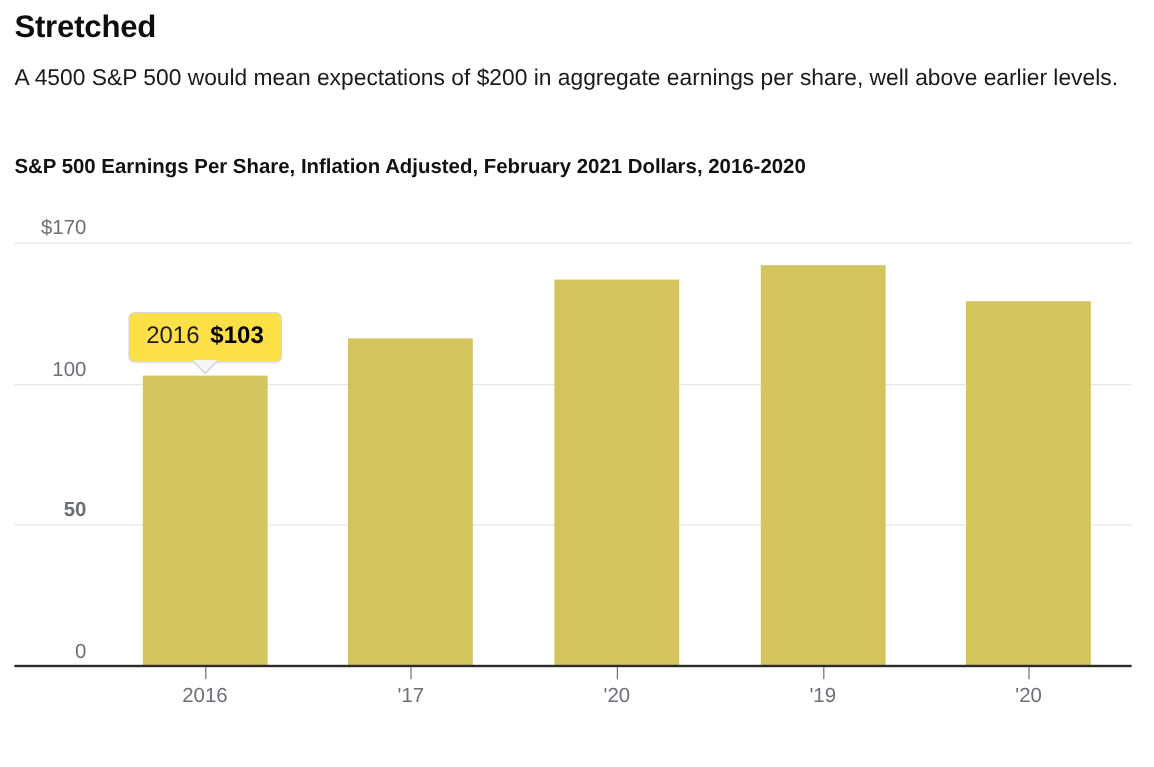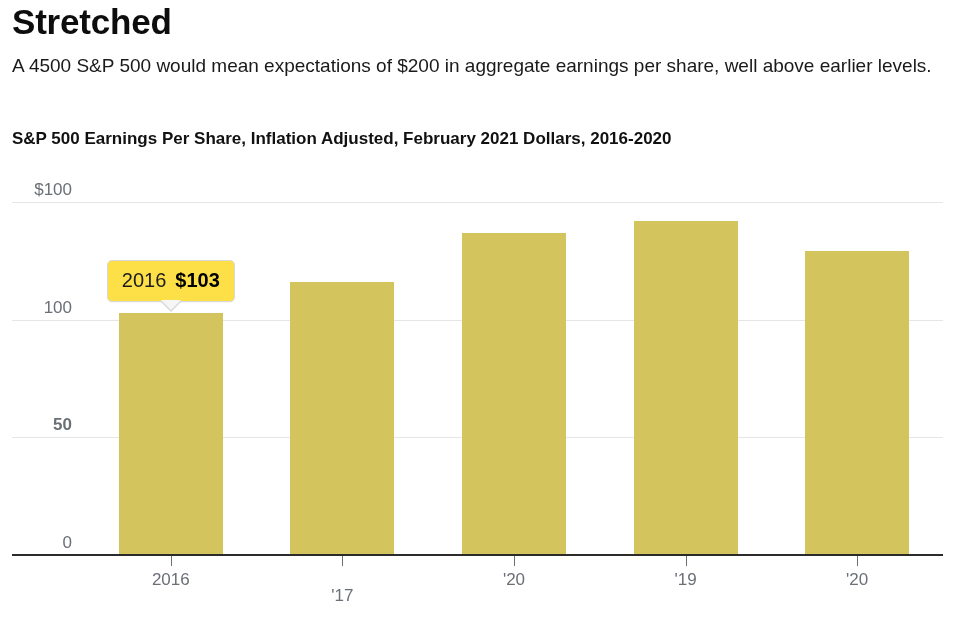--- a/index.html
+++ b/index.html
@@ -22,21 +22,21 @@
     left: 0; top: 0;
     width: 962px;
     height: 639px;
   }
 
   
   .headline {
     position: absolute;
     left: 12px;
     top: 6px;
-    font-size: 35px;
+    font-size: 26px;
     font-weight: bold;
     letter-spacing: -0.2px;
     color: #0d0d0d;
     line-height: 32px;
   }
   .deck {
     position: absolute;
     left: 12px;
     top: 52px;
     width: 930px;
@@ -178,38 +178,38 @@
   <div class="deck">A 4500 S&amp;P 500 would mean expectations of $200 in aggregate earnings per share, well above earlier levels.</div>
   <div class="chart-title">S&amp;P 500 Earnings Per Share, Inflation Adjusted, February 2021 Dollars, 2016-2020</div>
 
   <div class="chart" id="chart-area">
     <div id="gridlines">
         <div class="gridline" style="top: 202px;"></div>
         <div class="gridline" style="top: 319.667px;"></div>
         <div class="gridline" style="top: 437.333px;"></div>
       </div>
     <div id="ylabels">
-        <div class="ytick-label" style="top: 181px;">$100</div>
+        <div class="ytick-label" style="top: 181px;">$170</div>
         <div class="ytick-label" style="top: 298.667px;">100</div>
         <div class="ytick-label" style="top: 416.333px; font-weight: bold;">50</div>
         <div class="ytick-label" style="top: 534px;">0</div>
       </div>
     <div id="bars">
         <div class="bar" title="2016 103" style="left: 118.8px; top: 312.607px; width: 104px; height: 242.393px; background: rgb(211, 196, 94);"></div>
         <div class="bar" title="'17 116" style="left: 290.4px; top: 282.013px; width: 104px; height: 272.987px; background: rgb(211, 196, 94);"></div>
         <div class="bar" title="'18 137" style="left: 462px; top: 232.593px; width: 104px; height: 322.407px; background: rgb(211, 196, 94);"></div>
         <div class="bar" title="'19 142" style="left: 633.6px; top: 220.827px; width: 104px; height: 334.173px; background: rgb(211, 196, 94);"></div>
         <div class="bar" title="'20 129" style="left: 805.2px; top: 251.42px; width: 104px; height: 303.58px; background: rgb(211, 196, 94);"></div>
       </div>
     <div class="axis-baseline"></div>
     <div id="xticks">
         <div class="xtick-mark" style="left: 170.8px;"></div>
         <div class="xtick-label" style="left: 170.8px;">2016</div>
         <div class="xtick-mark" style="left: 342.4px;"></div>
-        <div class="xtick-label" style="left: 342.4px; margin-top: 16px;">'17</div>
+        <div class="xtick-label" style="left: 342.4px;">'17</div>
         <div class="xtick-mark" style="left: 514px;"></div>
         <div class="xtick-label" style="left: 514px;">'20</div>
         <div class="xtick-mark" style="left: 685.6px;"></div>
         <div class="xtick-label" style="left: 685.6px;">'19</div>
         <div class="xtick-mark" style="left: 857.2px;"></div>
         <div class="xtick-label" style="left: 857.2px;">'20</div>
       </div>
   </div>
 
   <div class="tooltip" style="left: 106.8px; top: 259.607px;">

